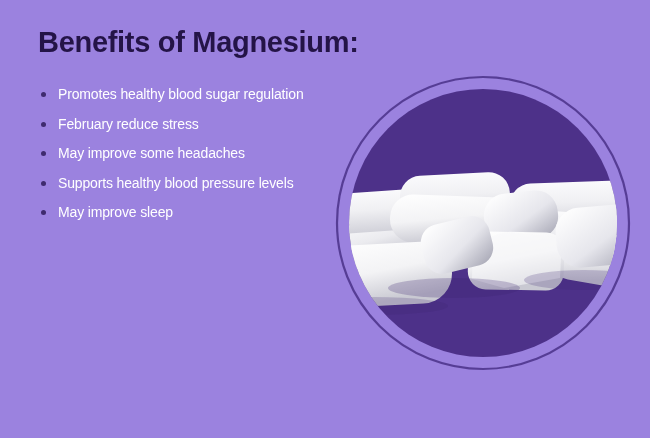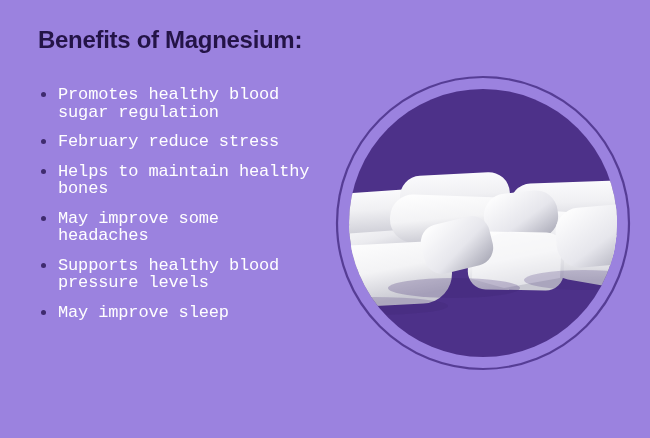--- a/index.html
+++ b/index.html
@@ -34,45 +34,44 @@
     display: block;
     width: 298px;
     height: 298px;
   }
 
   
   #title {
     position: absolute;
     left: 38px;
     top: 26px;
-    font-size: 24px;
+    font-size: 29px;
     font-weight: bold;
     letter-spacing: -0.3px;
     color: #241447;
     white-space: nowrap;
   }
 
   #benefits-list {
     position: absolute;
     left: 38px;
     top: 86px;
     width: 272px;
     margin: 0;
     padding: 0;
     list-style: none;
   }
   #benefits-list li {
     position: relative;
     padding-left: 20px;
     margin-bottom: 12px;
     color: #ffffff;
-    font-size: 17px;
+    font-size: 14px;
     line-height: 17.5px;
     letter-spacing: -0.15px;
-    font-family: Liberation Mono, monospace;
   }
   #benefits-list li:last-child {
     margin-bottom: 0;
   }
   .bullet-dot {
     position: absolute;
     left: 3px;
     top: 6px;
     width: 5px;
     height: 5px;
@@ -91,24 +90,20 @@
   <div id="title">Benefits of Magnesium:</div>
 
   <ul id="benefits-list">
     <li>
       <span class="bullet-dot"></span>
       <span class="bullet-text">Promotes healthy blood sugar regulation</span>
     </li>
     <li>
       <span class="bullet-dot"></span>
       <span class="bullet-text">February reduce stress</span>
-    </li>
-    <li>
-      <span class="bullet-dot"></span>
-      <span class="bullet-text">Helps to maintain healthy bones</span>
     </li>
     <li>
       <span class="bullet-dot"></span>
       <span class="bullet-text">May improve some headaches</span>
     </li>
     <li>
       <span class="bullet-dot"></span>
       <span class="bullet-text">Supports healthy blood pressure levels</span>
     </li>
     <li>

